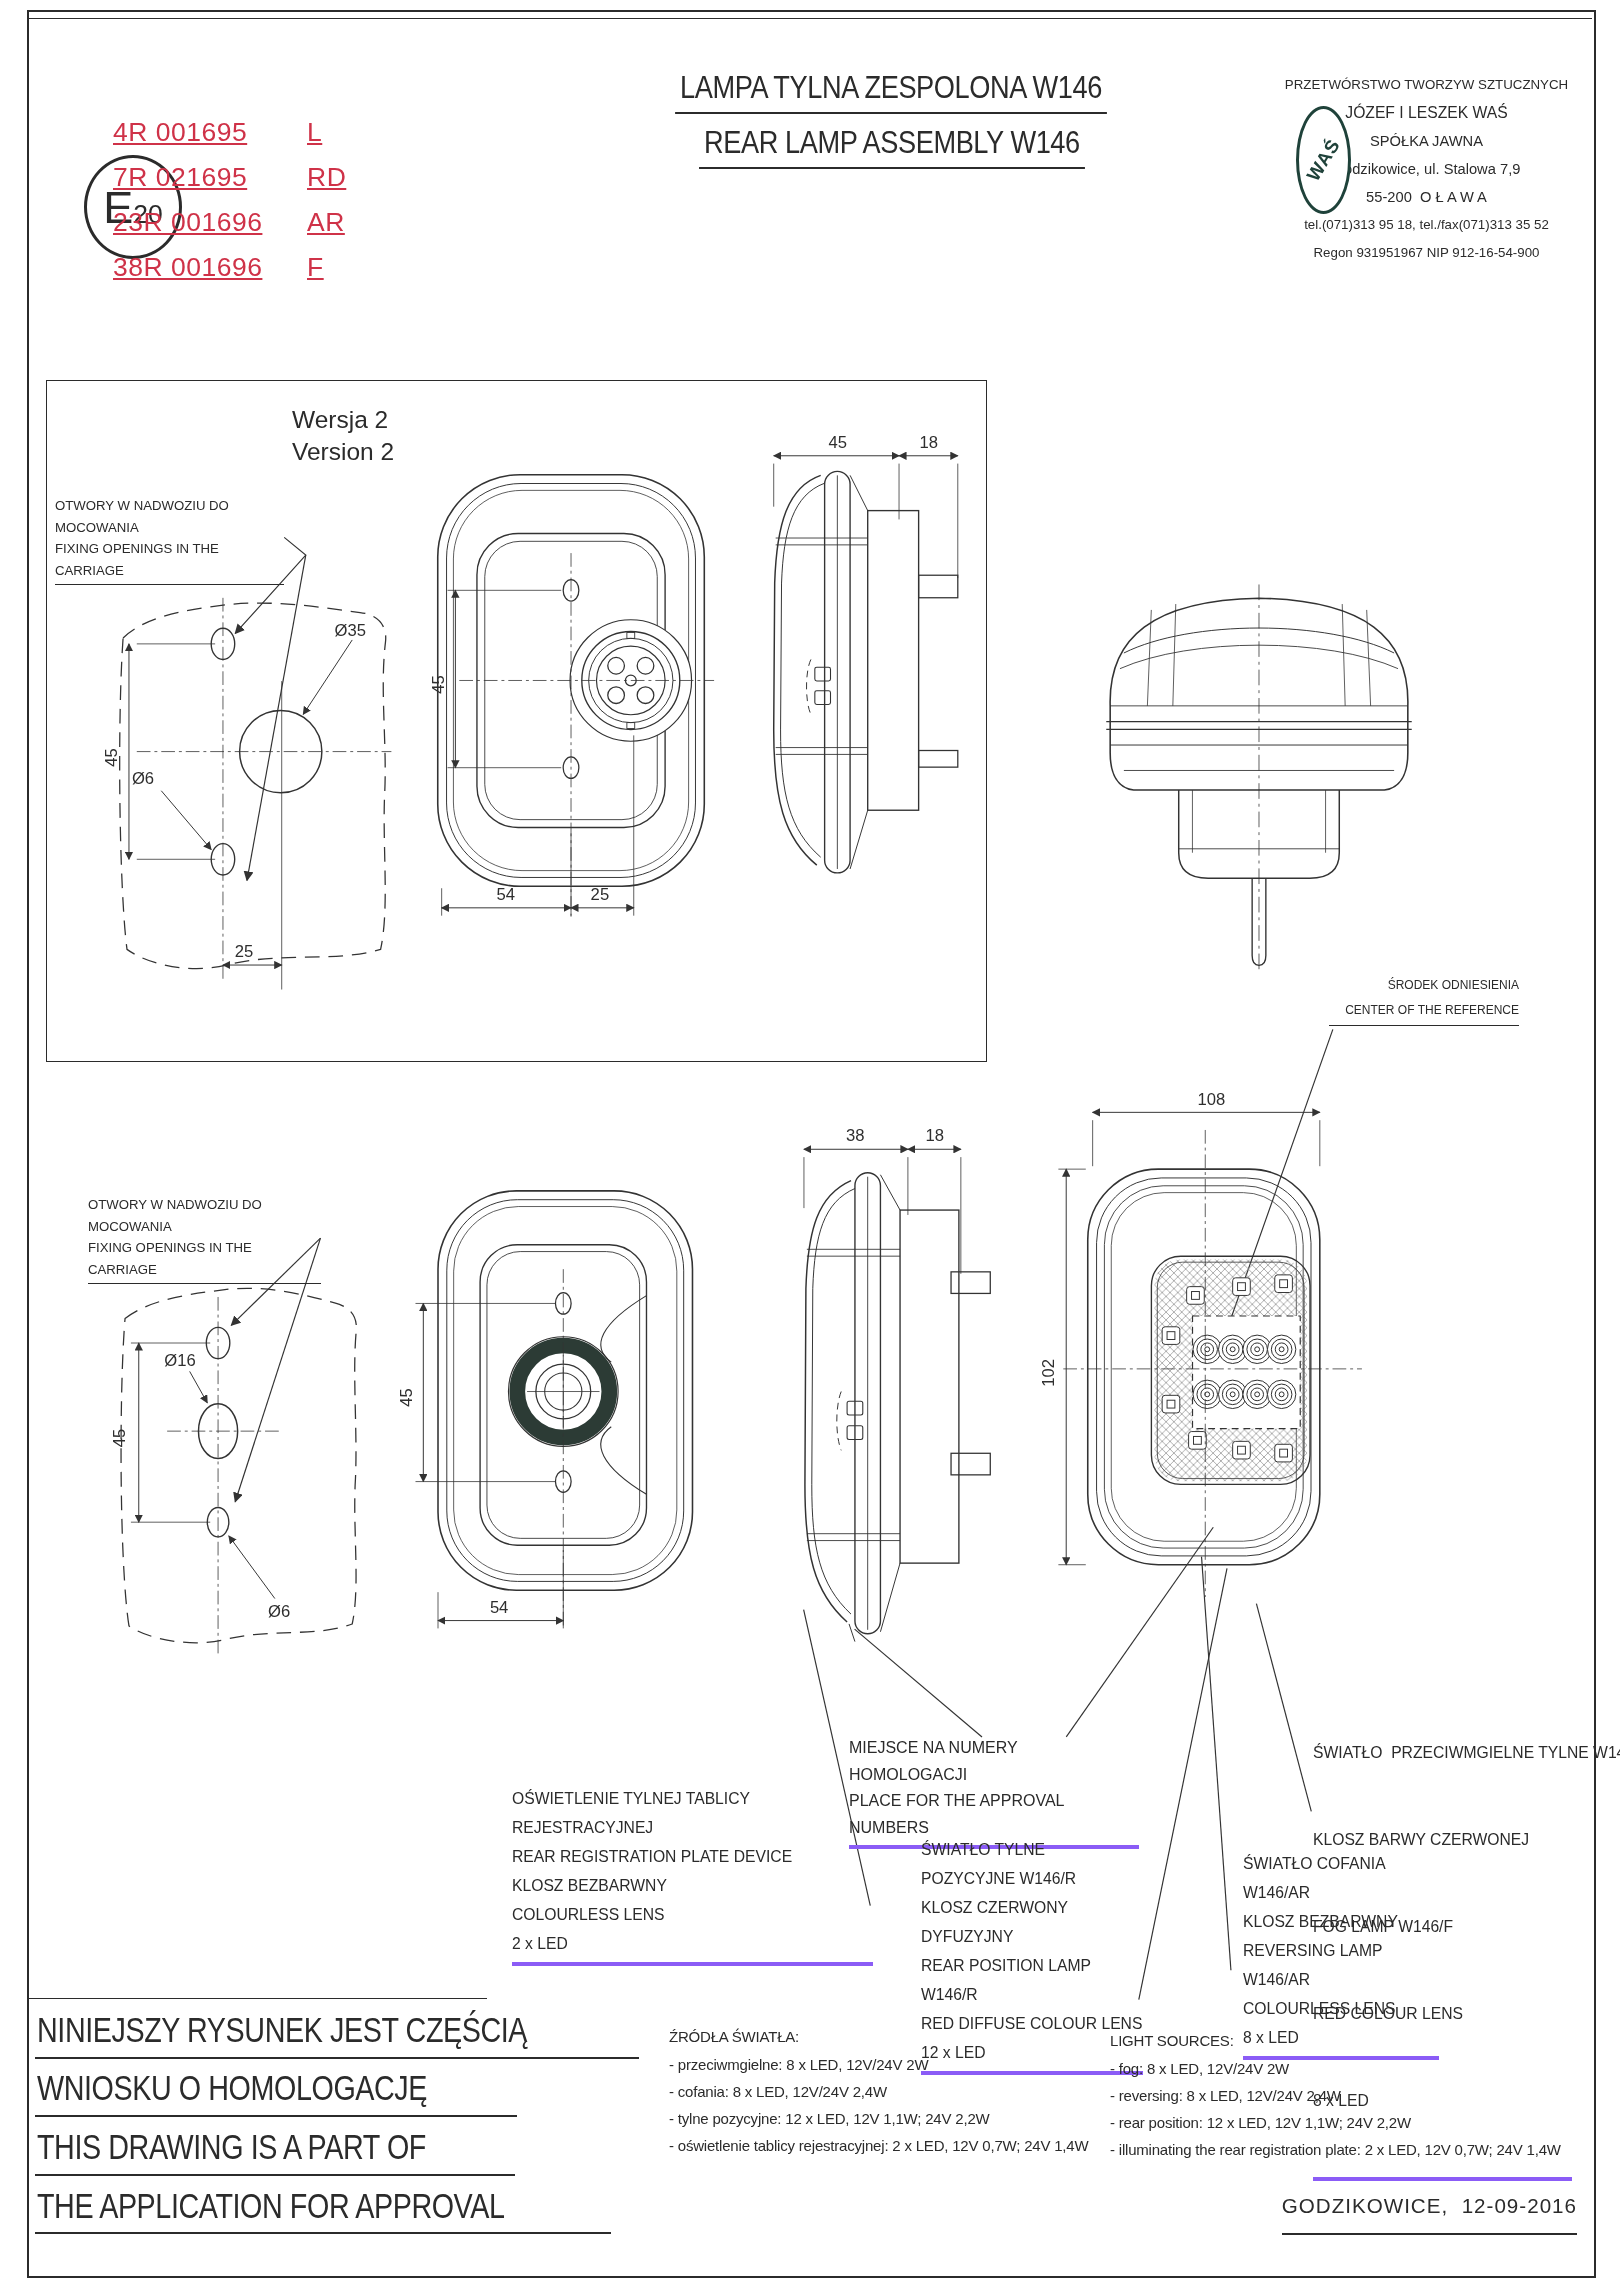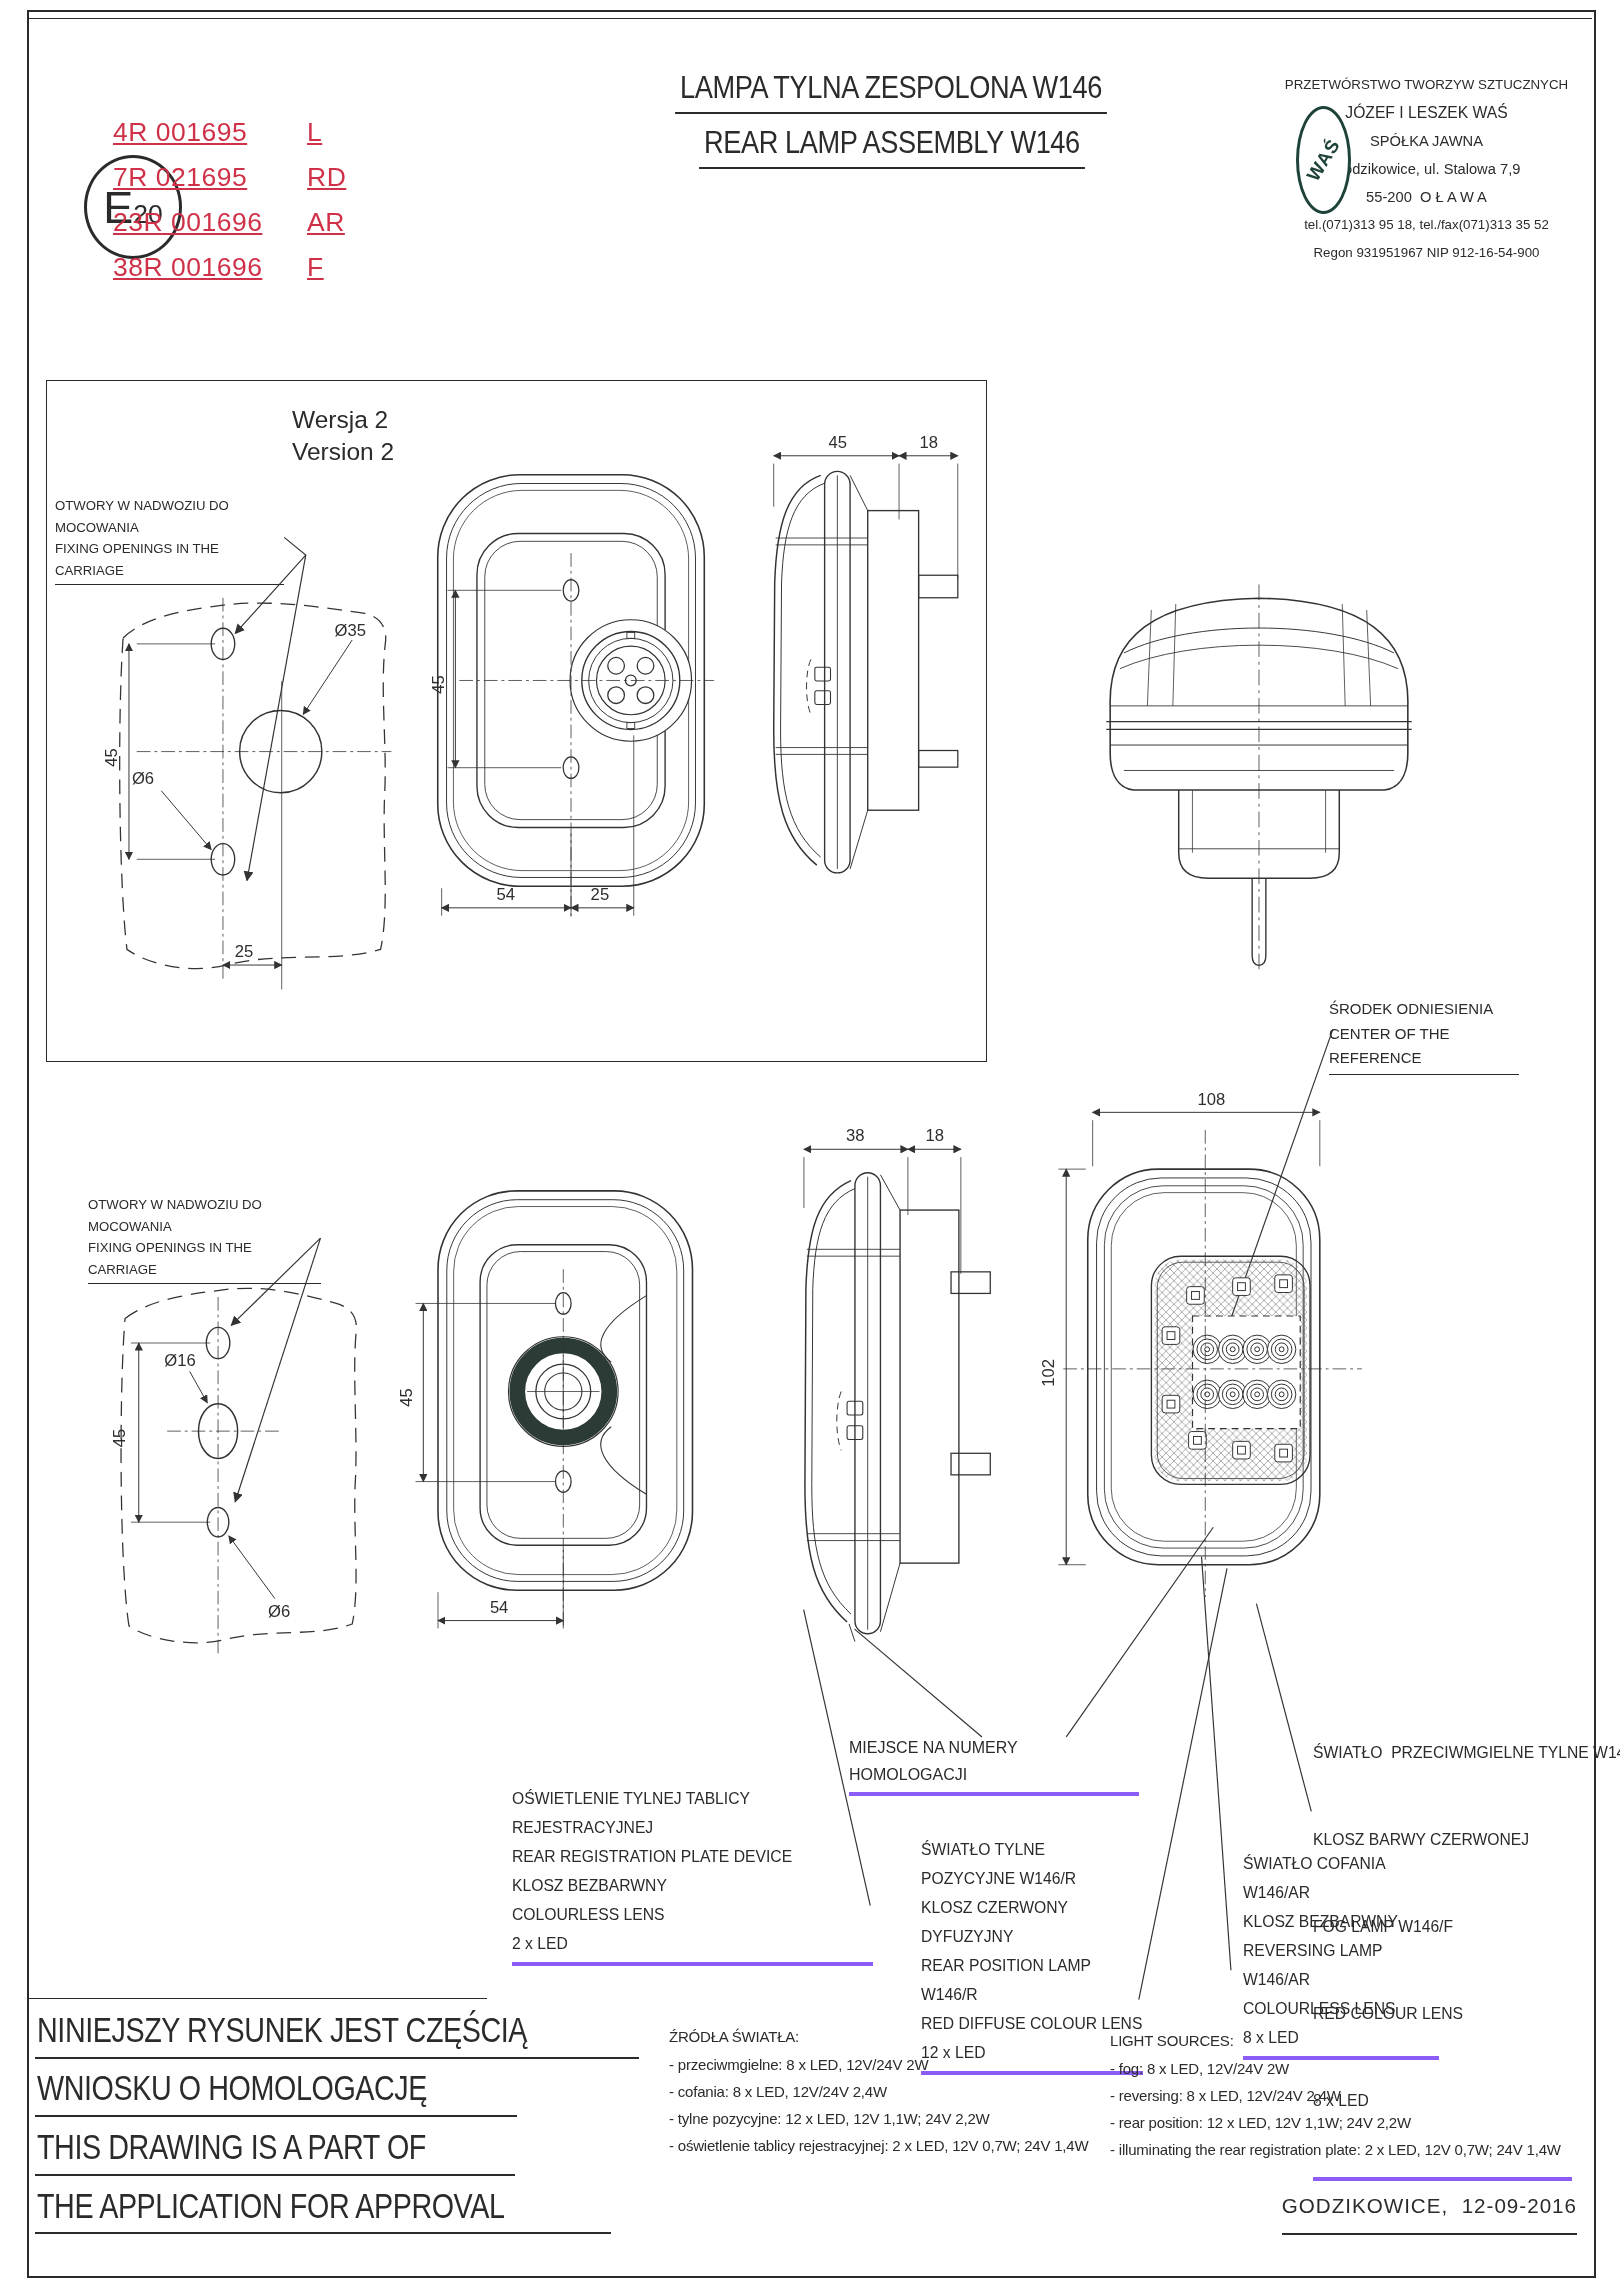--- a/index.html
+++ b/index.html
@@ -22,21 +22,21 @@
   .emark .n{font-size:26.5px;line-height:1;margin-top:13.7px;}
   .logo-oval{width:49px;height:102px;border:3.9px solid #1f423a;border-radius:50%;
              display:flex;align-items:center;justify-content:center;background:#fff;}
   .logo-oval span{transform:rotate(-58deg);font-weight:bold;font-size:18.6px;color:#1f423a;letter-spacing:1px;}
   .verbox{border:1.8px solid #2b2b2b;}
   .verlabel{font-size:24.5px;line-height:32px;}
   .smnote{font-size:13.2px;line-height:21.6px;}
   .u15{border-bottom:1.6px solid #2b2b2b;padding-bottom:3px;}
   .u2{border-bottom:4px solid #8b5cf6;padding-bottom:3.9px;}
   .noteblock{font-size:15.7px;line-height:29px;}
-  .centerref{font-size:15px;line-height:24.5px;text-align:left;margin-top:24px;}
+  .centerref{font-size:12px;line-height:24.5px;text-align:right;}
   .stmt-line{display:block;font-size:35px;line-height:39px;padding:9.8px 3.9px 7.8px 2px;
              border-bottom:2.2px solid #2b2b2b;width:max-content;}
   .srclist{font-size:15px;line-height:27px;letter-spacing:-0.2px;}
   .srclist .t{margin-bottom:1px;}
   .footer-date{font-size:20.6px;border-bottom:2px solid #2b2b2b;padding-bottom:16px;letter-spacing:1px;}
   svg{overflow:visible;}
   svg text{font-family:"Liberation Sans",sans-serif;font-size:17px;fill:#2f2f2f;}
 </style>
 </head>
 <body>
@@ -400,20 +400,21 @@
     <g fill="none" stroke="#333">
       <path d="M35,302 H340" stroke-dasharray="14 4 3 4" stroke-width=".8"></path>
       <path d="M180,58 V535" stroke-dasharray="14 4 3 4" stroke-width=".8"></path>
     </g>
     <text x="172" y="32">108</text>
     <text x="26" y="306" transform="rotate(-90 26 306)" text-anchor="middle">102</text>
   </svg>
 
   <div class="abs noteblock u2" style="left:849px;top:1735px;width:290px;font-size:16px;line-height:26.5px;">
     <div>MIEJSCE NA NUMERY HOMOLOGACJI</div>
+    <div>PLACE FOR THE APPROVAL NUMBERS</div>
   </div>
 
   <div class="abs noteblock u2" style="left:512px;top:1784px;width:361px;">
     <div>OŚWIETLENIE TYLNEJ TABLICY REJESTRACYJNEJ</div>
     <div>REAR REGISTRATION PLATE DEVICE</div>
     <div>KLOSZ BEZBARWNY</div>
     <div>COLOURLESS LENS</div>
     <div>2 x LED</div>
   </div>
 

